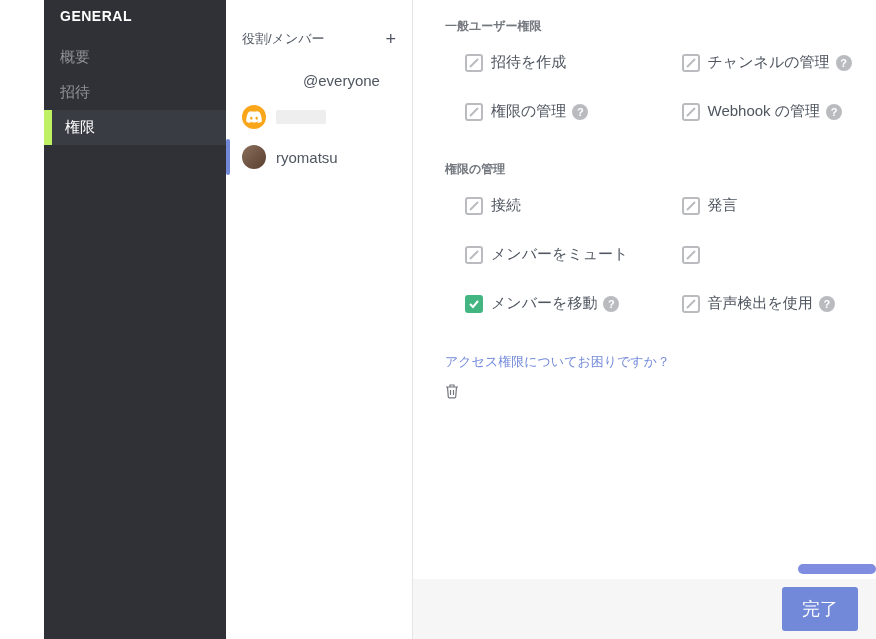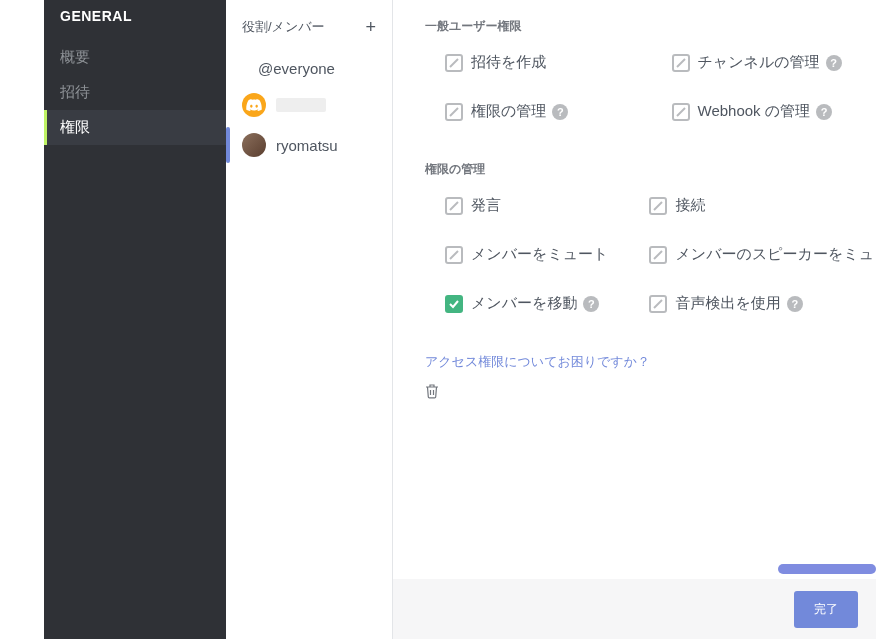--- a/index.html
+++ b/index.html
@@ -22,29 +22,29 @@
     }
     .sidebar-nav-item {
       color: #8e9297;
       padding: 8px 16px;
       cursor: pointer;
       font-size: 15px;
     }
     .sidebar-nav-item.active {
       background: #393c43;
       color: #fff;
-      border-left: 3px solid #bef264;
+      border-left: 8px solid #bef264;
       padding-left: 13px;
     }
     
     .sidebar-middle {
-      width: 167px;
+      width: 187px;
       background: #fff;
       border-right: 1px solid #e3e5e8;
-      padding-top: 12px;
+      padding-top: 24px;
       flex-shrink: 0;
     }
     .middle-header {
       display: flex;
       align-items: center;
       justify-content: space-between;
       padding: 6px 16px 16px 16px;
     }
     .middle-title {
       color: #4f5660;
@@ -67,20 +67,21 @@
     }
     .role-item .avatar {
       width: 24px;
       height: 24px;
       border-radius: 50%;
       margin-right: 10px;
       flex-shrink: 0;
     }
     .role-item.everyone {
       padding-left: 32px;
+      margin-left: 45px;
     }
     .role-item.selected {
       position: relative;
     }
     .role-item.selected::before {
       content: "";
       position: absolute;
       left: 0;
       top: 2px;
       bottom: 2px;
@@ -202,21 +203,21 @@
       align-items: center;
       justify-content: flex-end;
       padding: 0 18px;
     }
     .done-btn {
       background: #7289da;
       color: #fff;
       border: none;
       padding: 10px 20px;
       border-radius: 3px;
-      font-size: 12px;
+      font-size: 18px;
       font-weight: 500;
       cursor: pointer;
     }
   </style>
 </head>
 <body>
 
 <div class="app">
   <div class="sidebar-left">
     <div class="sidebar-title">GENERAL</div>
@@ -291,45 +292,44 @@
         </div>
       
       <div class="section-title">権限の管理</div>
       <div class="perm-grid" id="voice-perms">
           <div class="perm-item">
             <div class="checkbox unchecked">
               <svg class="slash" viewBox="0 0 12 12">
                 <line x1="2" y1="10" x2="10" y2="2" stroke="#b9bbbe" stroke-width="2"></line>
               </svg>
             </div>
+            <span>接続</span>
+          </div>
+          <div class="perm-item">
+            <div class="checkbox unchecked">
+              <svg class="slash" viewBox="0 0 12 12">
+                <line x1="2" y1="10" x2="10" y2="2" stroke="#b9bbbe" stroke-width="2"></line>
+              </svg>
+            </div>
             <span>発言</span>
           </div>
           <div class="perm-item">
             <div class="checkbox unchecked">
               <svg class="slash" viewBox="0 0 12 12">
                 <line x1="2" y1="10" x2="10" y2="2" stroke="#b9bbbe" stroke-width="2"></line>
               </svg>
             </div>
-            <span>接続</span>
-          </div>
-          <div class="perm-item">
-            <div class="checkbox unchecked">
-              <svg class="slash" viewBox="0 0 12 12">
-                <line x1="2" y1="10" x2="10" y2="2" stroke="#b9bbbe" stroke-width="2"></line>
-              </svg>
-            </div>
             <span>メンバーをミュート</span>
           </div>
           <div class="perm-item">
             <div class="checkbox unchecked">
               <svg class="slash" viewBox="0 0 12 12">
                 <line x1="2" y1="10" x2="10" y2="2" stroke="#b9bbbe" stroke-width="2"></line>
               </svg>
             </div>
-            <span>メンバーのスピーカーをミュ</span>
           </div>
           <div class="perm-item">
             <div class="checkbox checked">
               <svg class="check" viewBox="0 0 12 12">
                 <polyline points="2,6 5,9 10,3" fill="none" stroke="#fff" stroke-width="2"></polyline>
               </svg>
             </div>
             <span>メンバーを移動</span>
             <span class="help-icon">?</span>
           </div>

